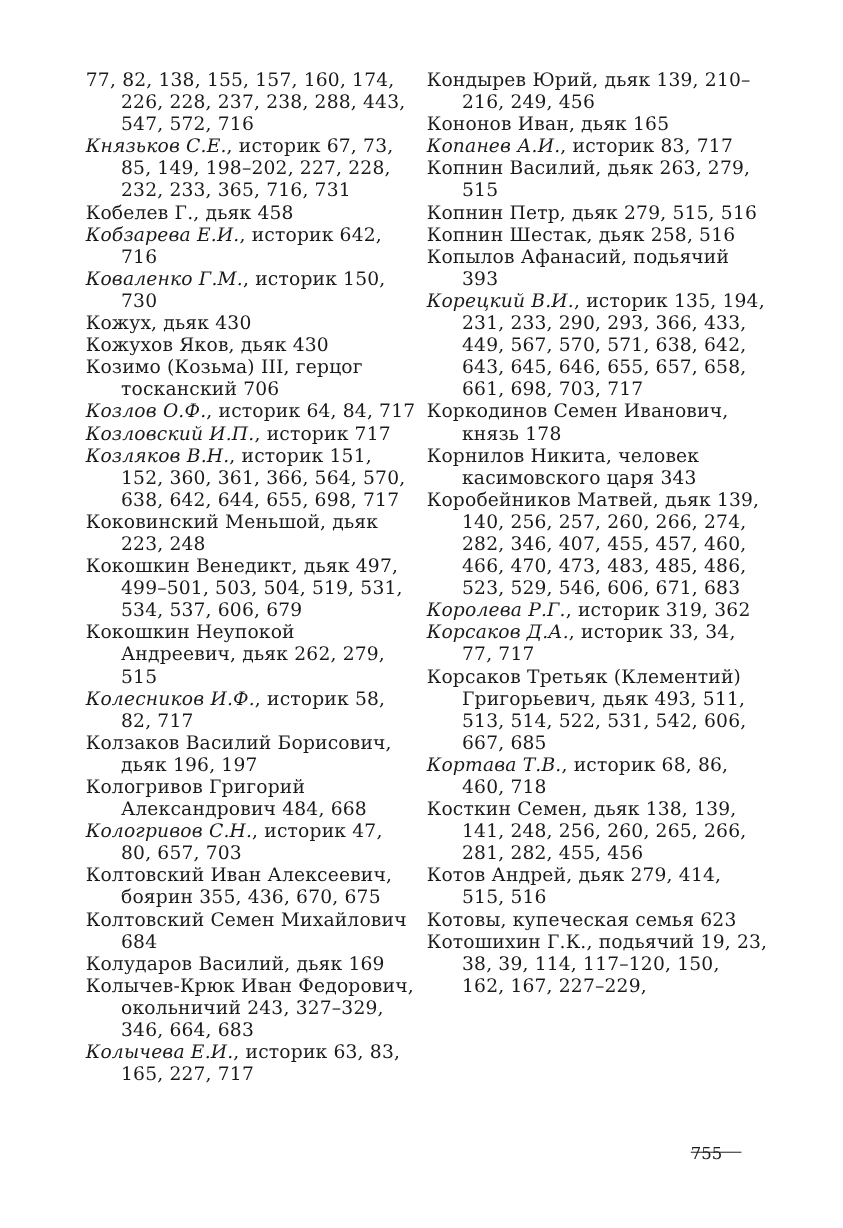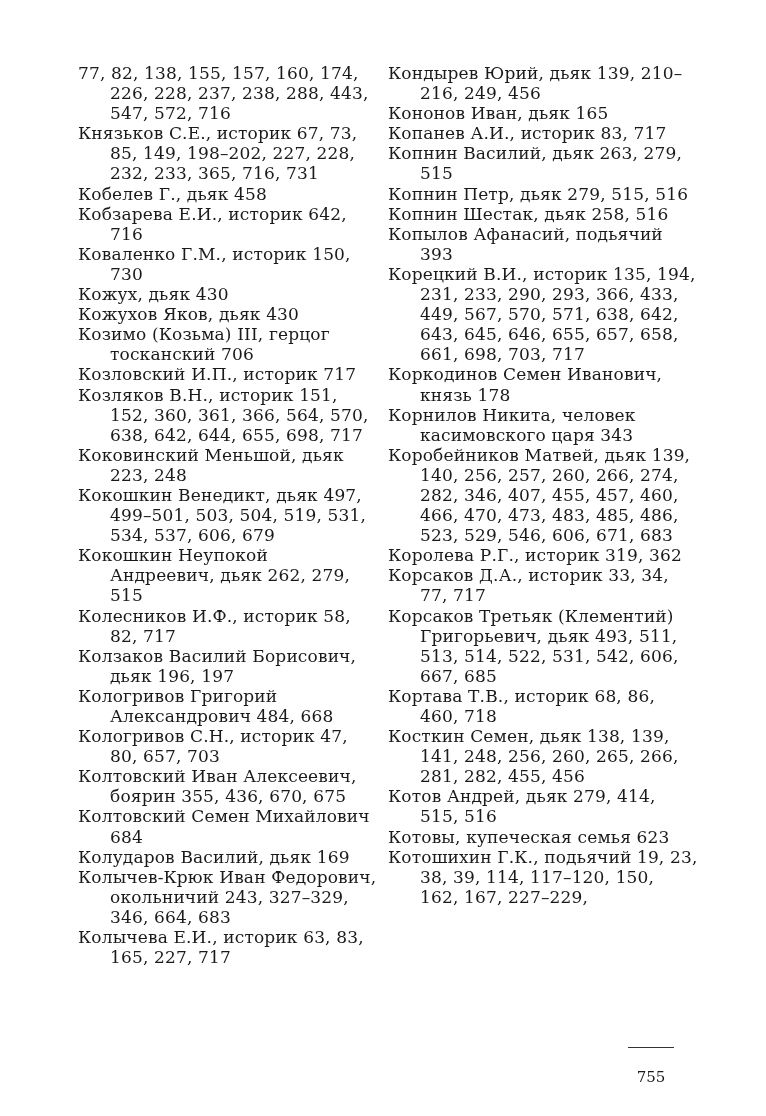--- a/index.html
+++ b/index.html
@@ -12,42 +12,43 @@
     position: absolute; top: 63px;
     font-size: 17px; line-height: 20.1px;
     letter-spacing: 0.15px;
   }
   .col-left { left: 78px; width: 300px; }
   .col-right { left: 388px; width: 310px; }
   .entry {
     padding-left: 32px; text-indent: -32px;
     margin: 0;
   }
-  .entry .author { }
+  .entry .author { font-style: italic; }
   .page-footer {
-    position: absolute; left: 628px; top: 1068px; width: 46px;
-    text-align: center; font-size: 15px;
+    position: absolute; left: 628px; top: 1040px; width: 46px;
+    font-size: 15px;
   }
   .page-rule {
     position: absolute; left: 628px; top: 1047px; width: 46px; height: 1px;
     background: #333;
   }
 </style>
 </head>
 <body>
 
 <div class="col col-left" id="colL">
     <p class="entry" style="text-indent: -32px; padding-left: 32px;"><span>77, 82, 138, 155, 157, 160, 174, 226, 228, 237, 238, 288, 443, 547, 572, 716</span></p>
     <p class="entry"><span class="author">Князьков С.Е.</span><span>, историк 67, 73, 85, 149, 198–202, 227, 228, 232, 233, 365, 716, 731</span></p>
     <p class="entry"><span>Кобелев Г.</span><span>, дьяк 458</span></p>
     <p class="entry"><span class="author">Кобзарева Е.И.</span><span>, историк 642, 716</span></p>
     <p class="entry"><span class="author">Коваленко Г.М.</span><span>, историк 150, 730</span></p>
     <p class="entry"><span>Кожух</span><span>, дьяк 430</span></p>
     <p class="entry"><span>Кожухов Яков</span><span>, дьяк 430</span></p>
     <p class="entry"><span>Козимо (Козьма) III</span><span>, герцог тосканский 706</span></p>
+    <p class="entry"><span class="author">Козлов О.Ф.</span><span>, историк 64, 84, 717</span></p>
     <p class="entry"><span class="author">Козловский И.П.</span><span>, историк 717</span></p>
     <p class="entry"><span class="author">Козляков В.Н.</span><span>, историк 151, 152, 360, 361, 366, 564, 570, 638, 642, 644, 655, 698, 717</span></p>
     <p class="entry"><span>Коковинский Меньшой</span><span>, дьяк 223, 248</span></p>
     <p class="entry"><span>Кокошкин Венедикт</span><span>, дьяк 497, 499–501, 503, 504, 519, 531, 534, 537, 606, 679</span></p>
     <p class="entry"><span>Кокошкин Неупокой Андреевич</span><span>, дьяк 262, 279, 515</span></p>
     <p class="entry"><span class="author">Колесников И.Ф.</span><span>, историк 58, 82, 717</span></p>
     <p class="entry"><span>Колзаков Василий Борисович</span><span>, дьяк 196, 197</span></p>
     <p class="entry"><span>Кологривов Григорий Александрович</span><span> 484, 668</span></p>
     <p class="entry"><span class="author">Кологривов С.Н.</span><span>, историк 47, 80, 657, 703</span></p>
     <p class="entry"><span>Колтовский Иван Алексеевич</span><span>, боярин 355, 436, 670, 675</span></p>

